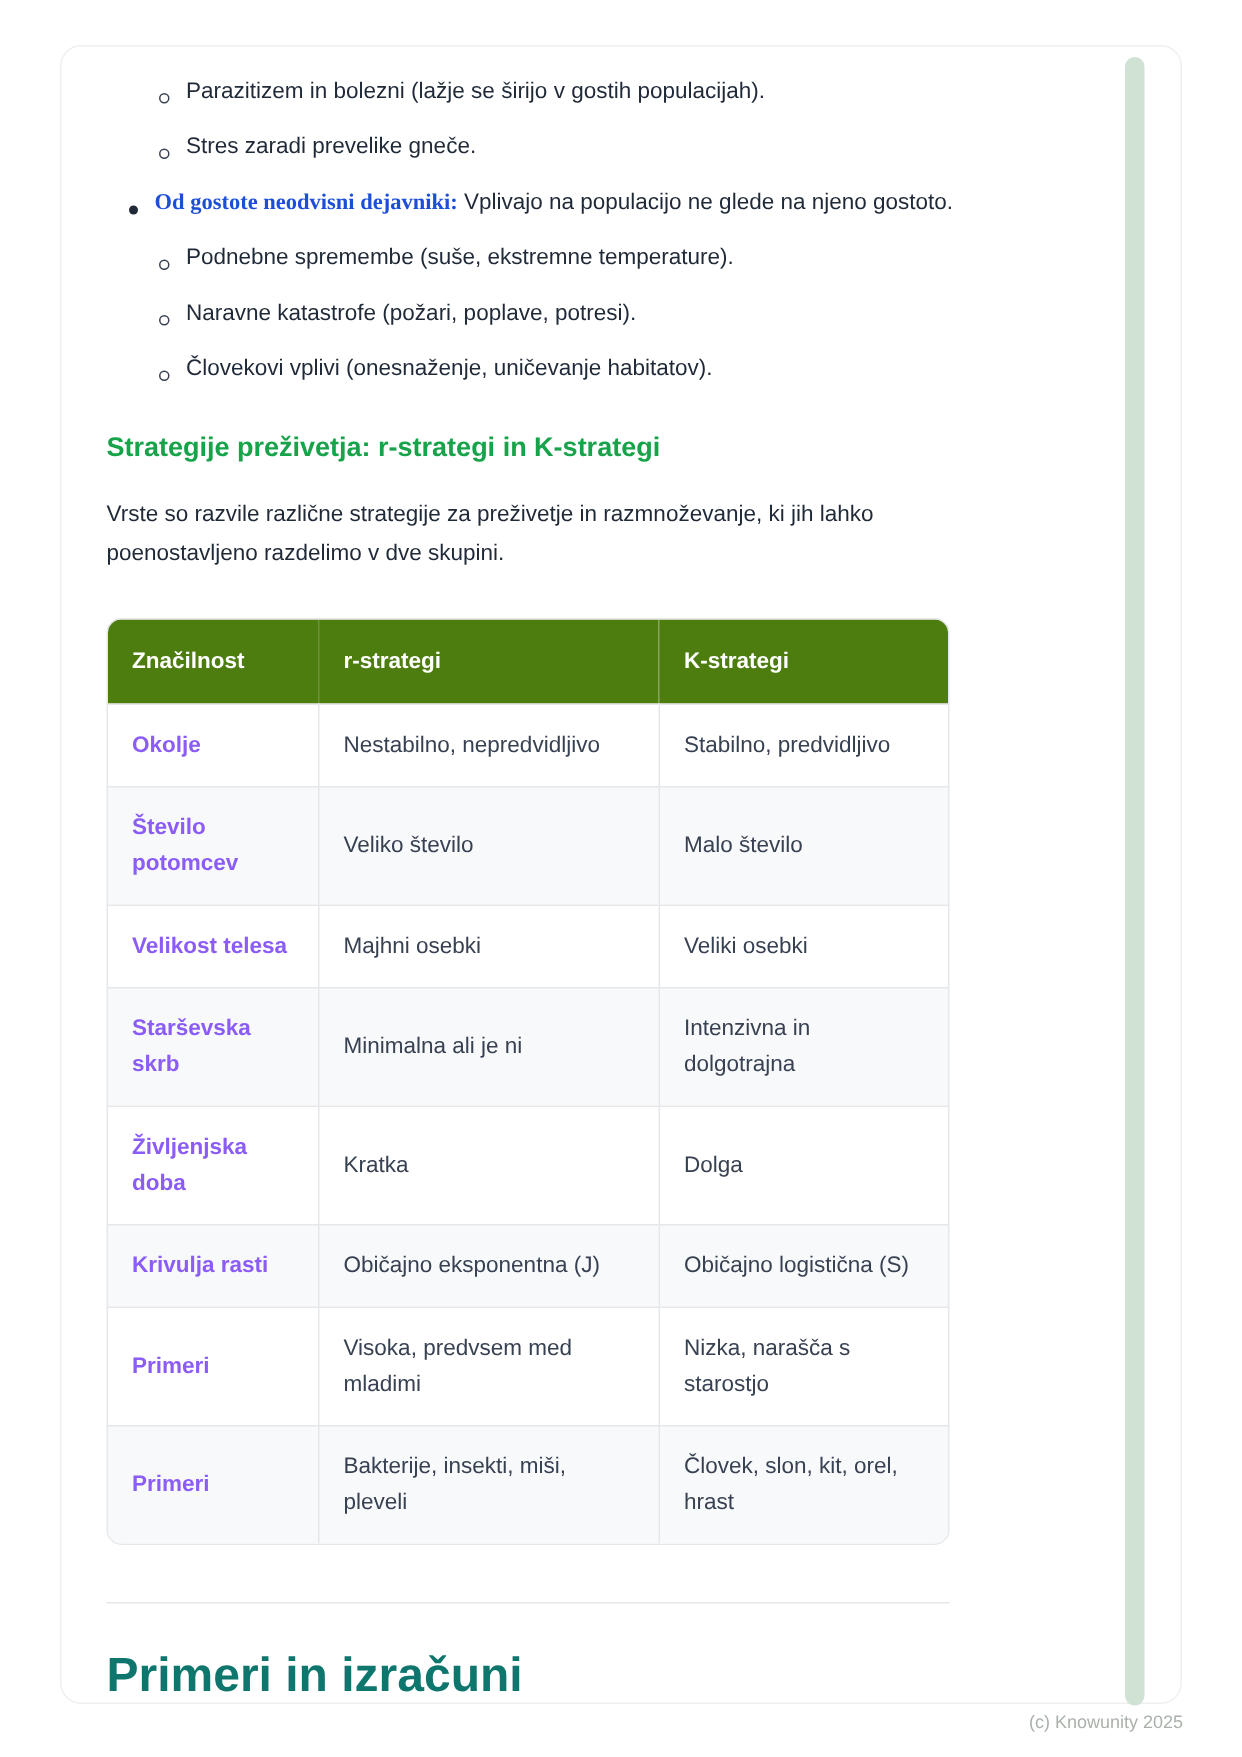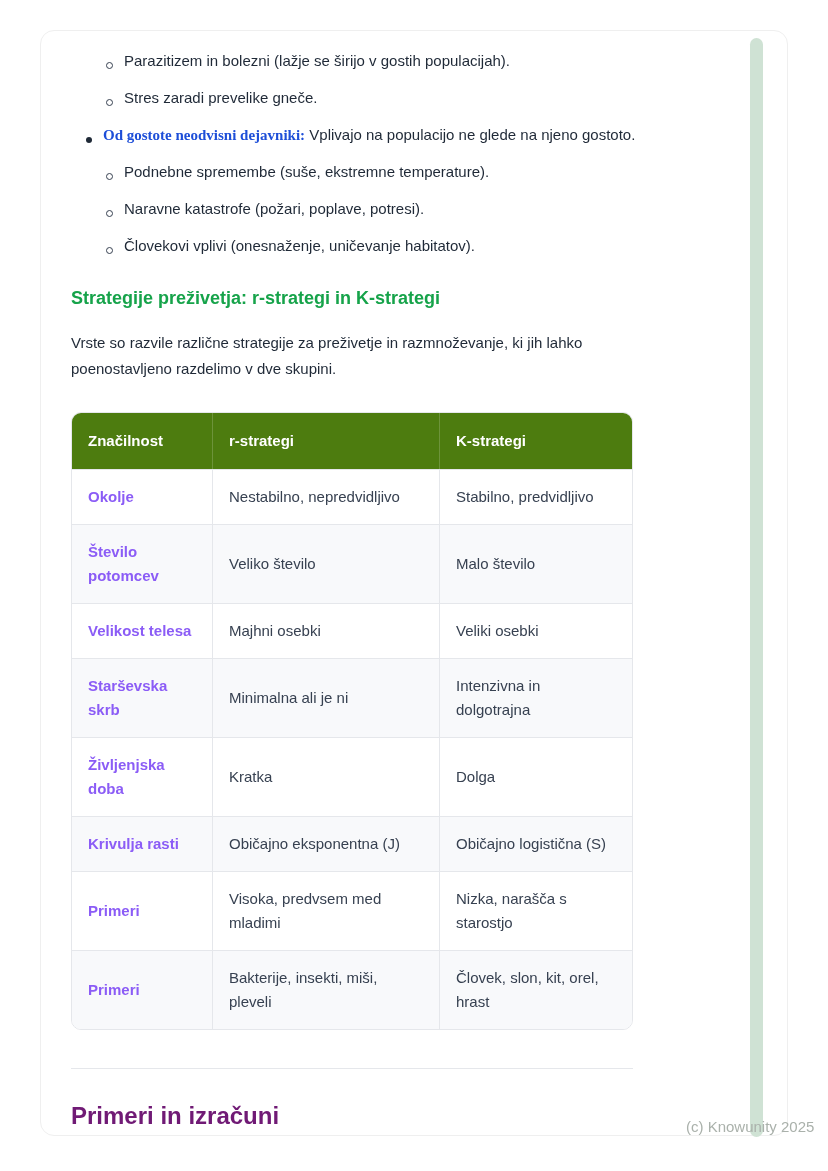--- a/index.html
+++ b/index.html
@@ -35,27 +35,27 @@
   }
   th + th{border-left:1px solid rgba(255,255,255,0.18);}
   td{
     padding:15px 16px;border-top:1px solid #e5e7eb;vertical-align:middle;
     color:#374151;line-height:24px;word-wrap:break-word;
   }
   td + td{border-left:1px solid #e5e7eb;}
   tbody tr:nth-child(even) td{background:#f8f9fb;}
   td.rowhead{font-weight:700;color:#8b5cf6;}
   hr.divider{border:none;border-top:1px solid #e5e7eb;margin:38px 0 0;width:562px;}
-  h1.examples-title{margin:32px 0 0;font-size:24px;line-height:30px;color:#701a75;font-weight:700;}
+  h1.examples-title{margin:32px 0 0;font-size:32px;line-height:30px;color:#0f766e;font-weight:700;}
   .scrollbar{
     position:absolute;left:750px;top:38px;width:13px;height:1099px;
     background:#cfe2d4;border-radius:8px;
   }
   .watermark{
-    position:absolute;left:686px;top:1118px;font-size:15px;color:#aab1ab;z-index:5;
+    position:absolute;left:686px;top:1141px;font-size:12px;color:#aab1ab;z-index:5;
   }
 </style>
 </head>
 <body>
 
 <div class="card">
 
   <ul class="sub-list">
     <li>
       <span class="marker hollow"></span>

